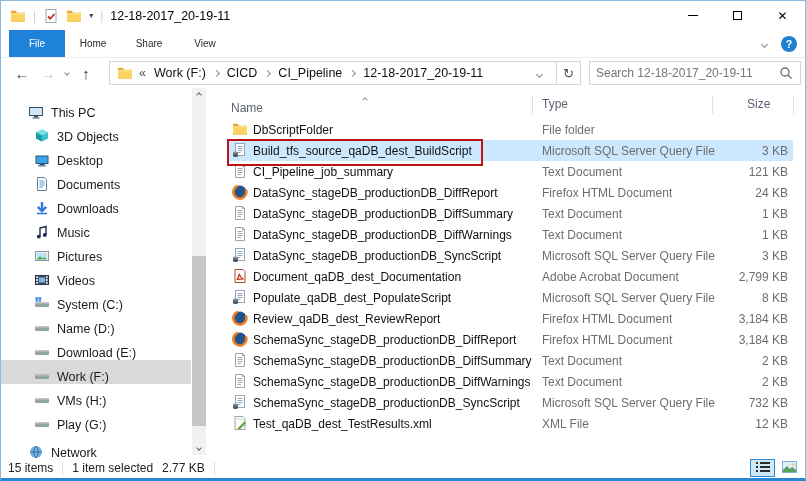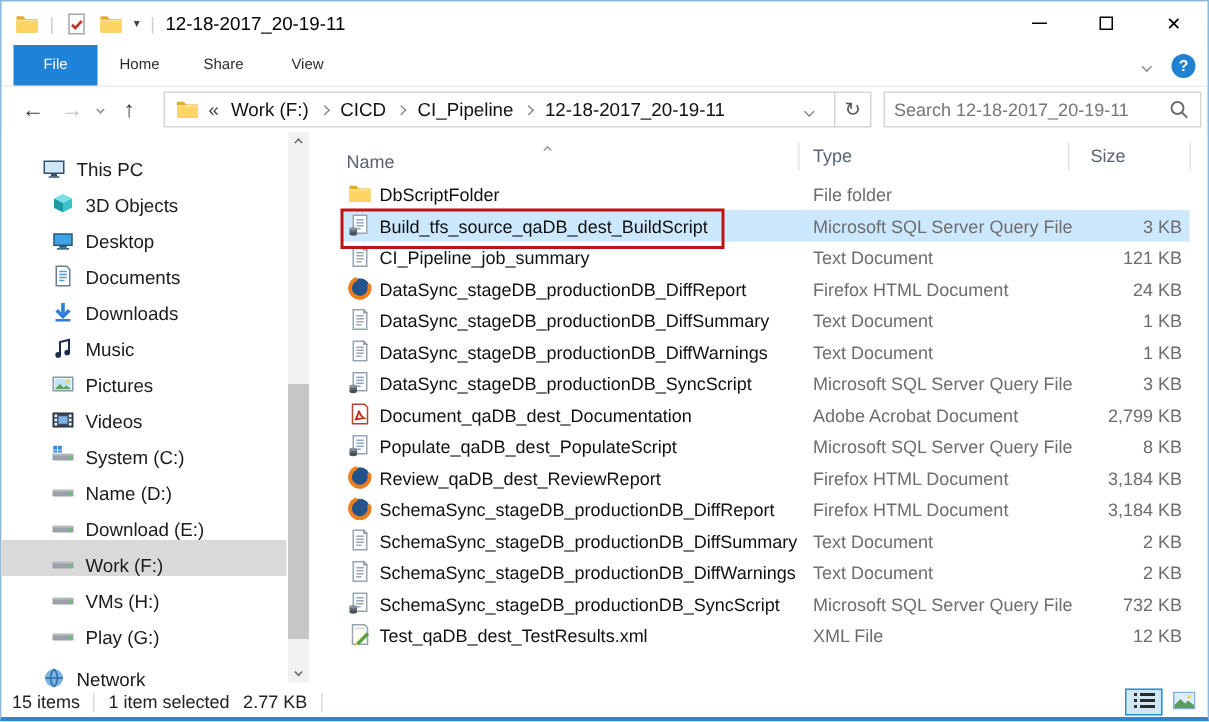--- a/index.html
+++ b/index.html
@@ -47,21 +47,21 @@
   .ic{display:inline-flex;width:16px;height:16px;flex:0 0 16px;align-items:center;justify-content:center}
   .sscroll{position:absolute;left:191px;top:0;bottom:3px;width:14px;background:#f1f1f1}
   .sarr{position:absolute;left:0;width:14px;height:14px;display:flex;align-items:center;justify-content:center}
   .sarr.top{top:0}.sarr.bot{bottom:0}
   .sthumb{position:absolute;left:0;width:14px;top:168px;height:170px;background:#c6c6c6}
   
   .fpane{position:absolute;left:206px;top:0;right:0;bottom:0;font-size:12px}
   .fhead{position:absolute;top:5px;left:0;right:0;height:22px;color:#5a6472}
   .fhead .hname{position:absolute;left:24px;top:8px}
   .fhead .htype{position:absolute;left:335px;top:4px}
-  .fhead .hsize{position:absolute;left:520px;top:4px}
+  .fhead .hsize{position:absolute;left:540px;top:4px}
   .hdiv{position:absolute;top:2px;width:1px;height:19px;background:#e3e3e3}
   .sortind{position:absolute;left:156px;top:-2px}
   .sortind .chev{width:4px;height:4px;border-width:1.2px;border-color:#9a9a9a}
   .frows{position:absolute;top:31px;left:0;right:0}
   .frow{position:relative;height:21px}
   .frow .ic{position:absolute;left:25px;top:2px;z-index:1}
   .fname{position:absolute;left:46px;top:4px;color:#111;white-space:nowrap;z-index:1}
   .ftype{position:absolute;left:335px;top:4px;color:#6d6d6d;white-space:nowrap;z-index:1}
   .fsize{position:absolute;left:490px;width:91px;top:4px;color:#6d6d6d;text-align:right;z-index:1}
   .frow.selected::before{content:"";position:absolute;left:21px;width:565px;top:0;height:21px;background:#cce8ff}

